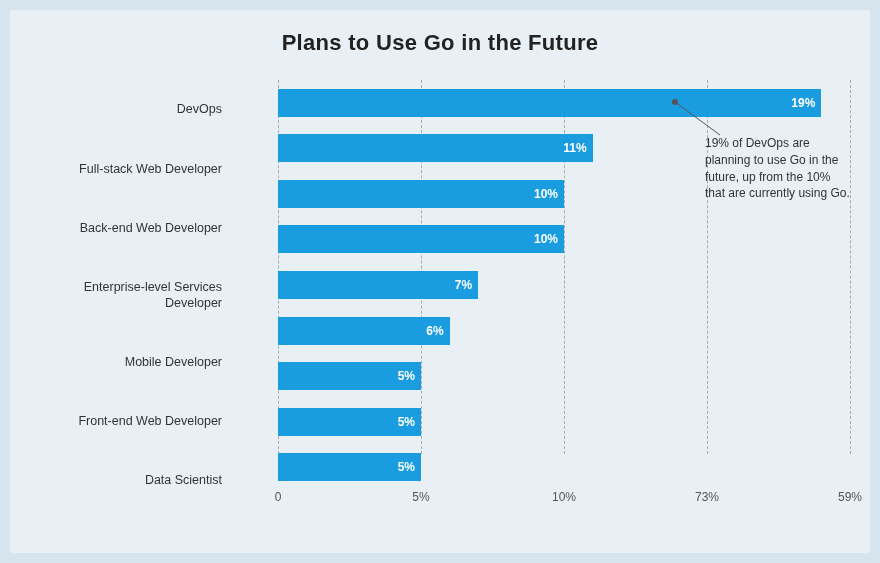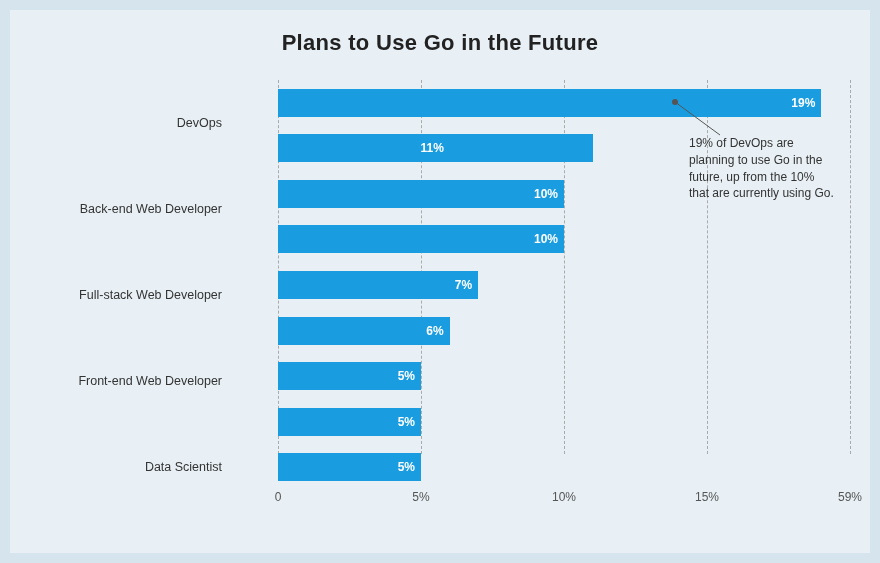--- a/index.html
+++ b/index.html
@@ -121,42 +121,44 @@
   </style>
 </head>
 <body>
 
 <div class="chart-container">
   <div class="chart-title">Plans to Use Go in the Future</div>
 
   <div class="chart-area" style="position: relative;">
     <div class="labels-col" id="labels-col">
         <div class="label-text">DevOps</div>
+        <div class="label-text">Full-stack Web Developer</div>
         <div class="label-text">Back-end Web Developer</div>
-        <div class="label-text">Full-stack Web Developer</div>
+        <div class="label-text">Enterprise-level Services Developer</div>
+        <div class="label-text">Mobile Developer</div>
         <div class="label-text">Front-end Web Developer</div>
         <div class="label-text">Data Scientist</div>
       </div>
     <div style="flex: 1 1 0%; display: flex; flex-direction: column;">
         <div class="bars-col" id="bars-col" style="flex: 1 1 0%; position: relative;">
 
     <div class="grid-lines">
             <div class="grid-line" style="left: 0%;"></div>
             <div class="grid-line" style="left: 25%;"></div>
             <div class="grid-line" style="left: 50%;"></div>
             <div class="grid-line" style="left: 75%;"></div>
             <div class="grid-line" style="left: 100%;"></div>
           </div>
           <div class="bar-row">
             <div class="bar" style="width: 95%;">
               <span class="bar-label">19%</span>
             </div>
           </div>
           <div class="bar-row">
-            <div class="bar" style="width: 55%; justify-content: center;">
+            <div class="bar" style="width: 55%;">
               <span class="bar-label">11%</span>
             </div>
           </div>
           <div class="bar-row">
             <div class="bar" style="width: 50%;">
               <span class="bar-label">10%</span>
             </div>
           </div>
           <div class="bar-row">
             <div class="bar" style="width: 50%;">
@@ -186,24 +188,24 @@
           <div class="bar-row">
             <div class="bar" style="width: 25%;">
               <span class="bar-label">5%</span>
             </div>
           </div>
         </div>
         <div class="x-axis" style="position: relative; height: 20px;">
           <span class="x-label" style="left: 0%;">0</span>
           <span class="x-label" style="left: 25%;">5%</span>
           <span class="x-label" style="left: 50%;">10%</span>
-          <span class="x-label" style="left: 75%;">15%</span>
+          <span class="x-label" style="left: 75%;">73%</span>
           <span class="x-label" style="left: 100%;">59%</span>
         </div>
       </div>
 
-    <div class="annotation" id="annotation-box" style="position: absolute; right: 16px; top: 55px; width: 145px;">19% of DevOps are planning to use Go in the future, up from the 10% that are currently using Go.</div>
+    <div class="annotation" id="annotation-box" style="position: absolute; right: 0; top: 55px; width: 145px;">19% of DevOps are planning to use Go in the future, up from the 10% that are currently using Go.</div>
   <svg style="position: absolute; top: 0px; left: 0px; width: 100%; height: 100%; pointer-events: none;">
         <line x1="645" y1="22" x2="690" y2="55" stroke="#555" stroke-width="1"></line>
         <circle cx="645" cy="22" r="3" fill="#555"></circle>
       </svg>
     </div>
 </div>
 
 </body></html>

